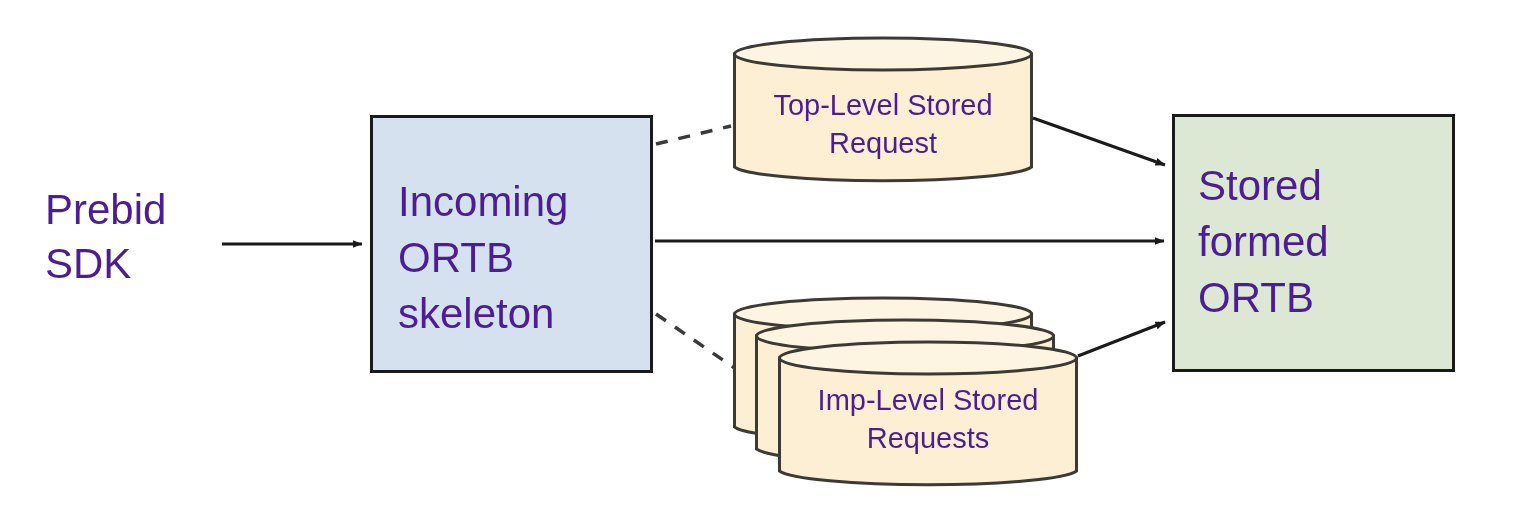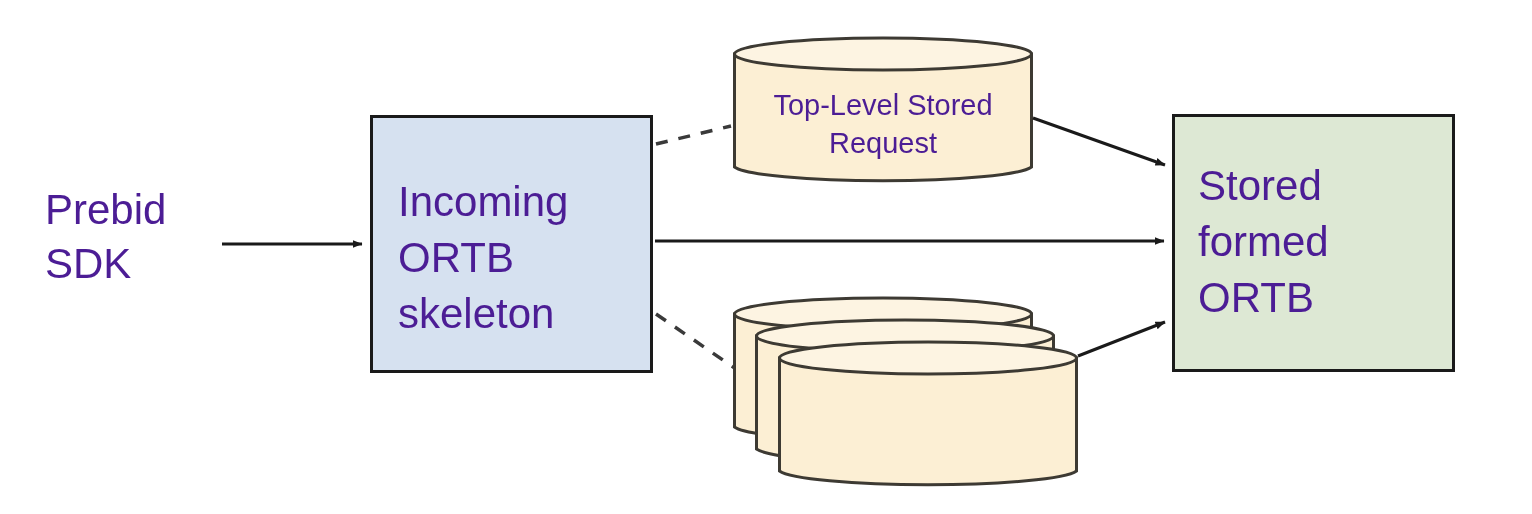--- a/index.html
+++ b/index.html
@@ -145,18 +145,20 @@
   <div class="node-label" id="label-prebid-sdk">Prebid
 SDK</div>
 
   <div class="node-label" id="label-incoming-ortb">Incoming
 ORTB
 skeleton</div>
 
   <div class="node-label" id="label-top-level">Top-Level Stored
 Request</div>
 
+  <div class="node-label" id="label-imp-level">Imp-Level Stored
+Requests</div>
 
   <div class="node-label" id="label-fully-formed">Stored
 formed
 ORTB</div>
 
 </div>
 
 </body></html>

